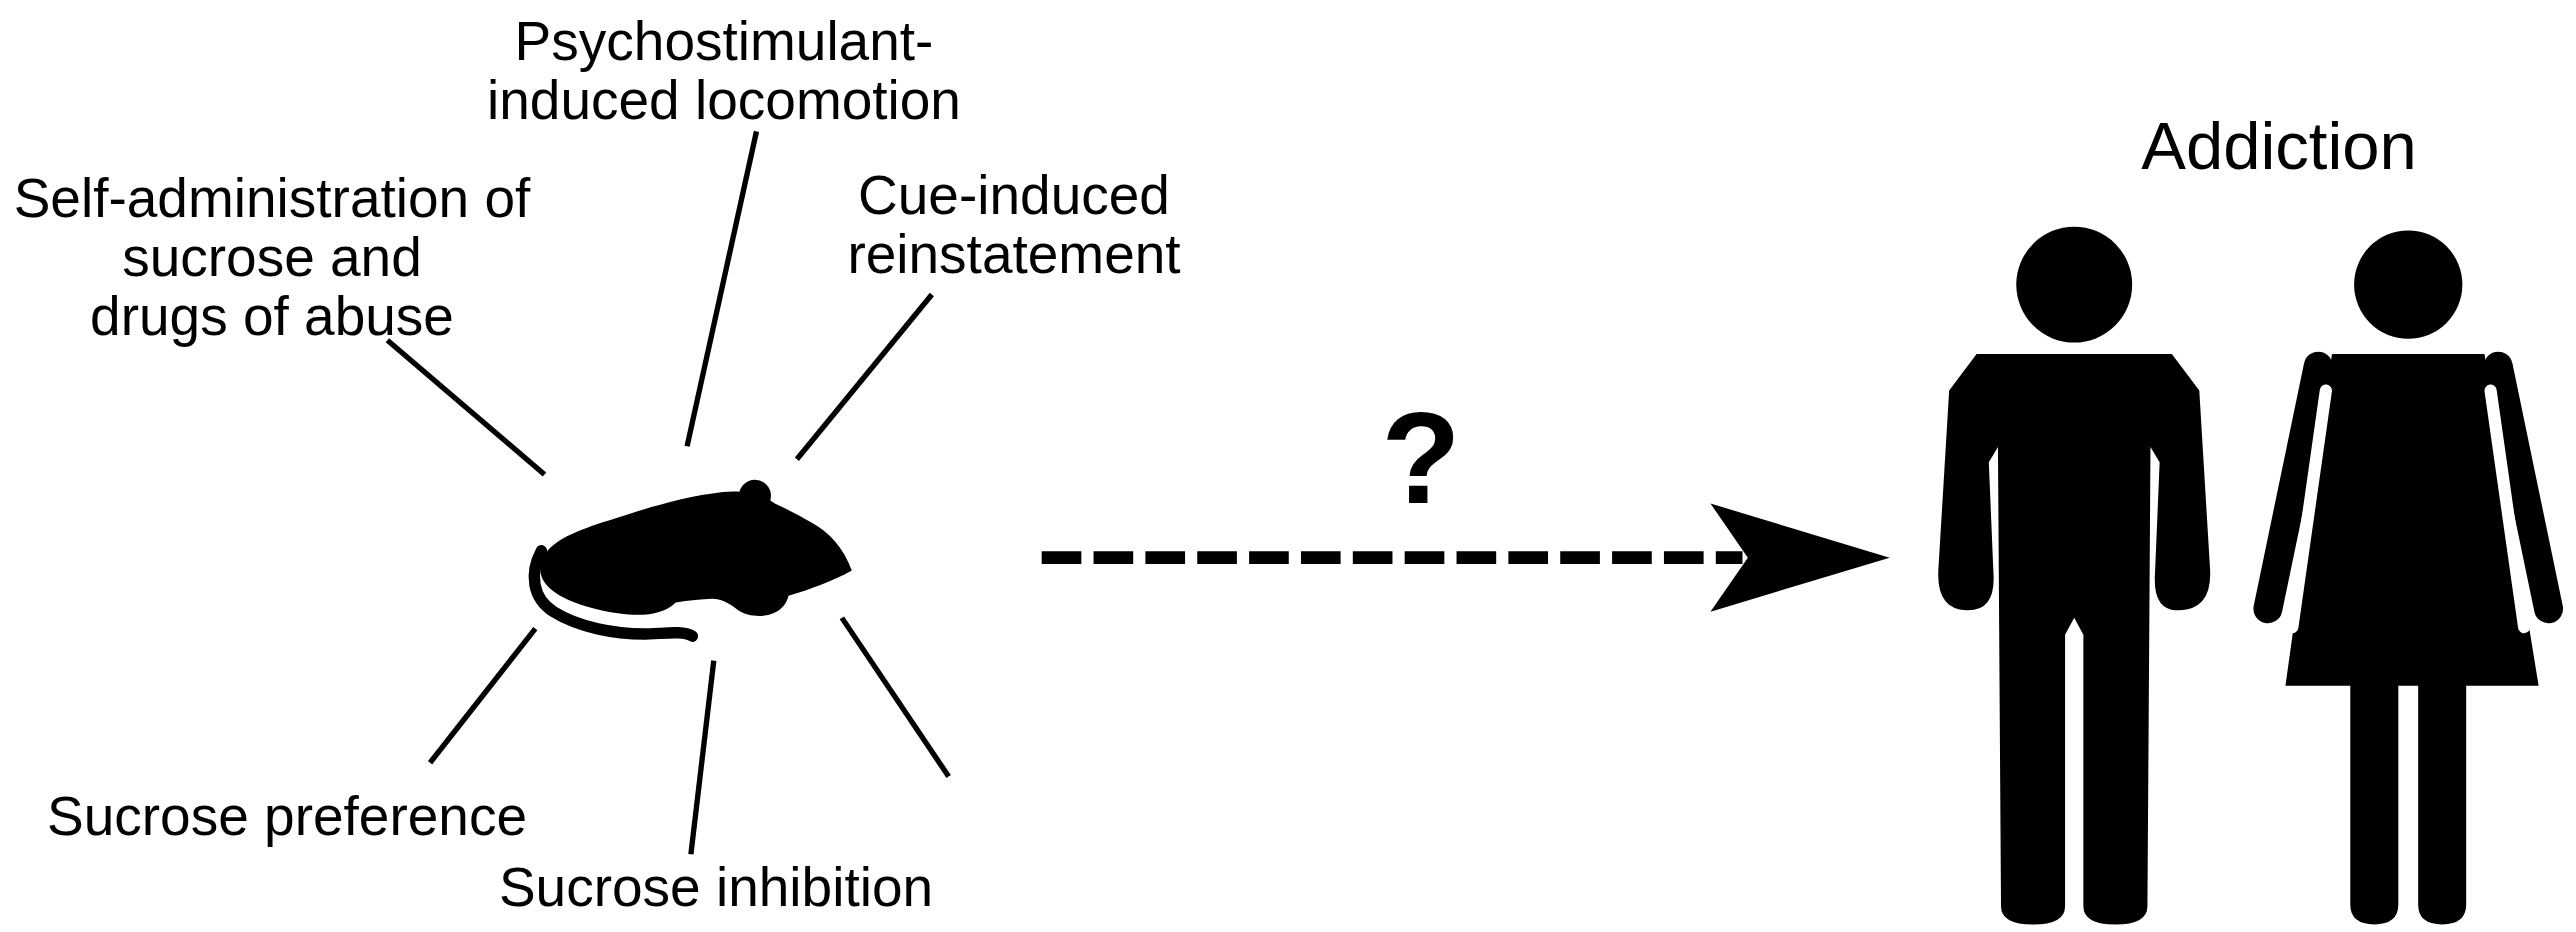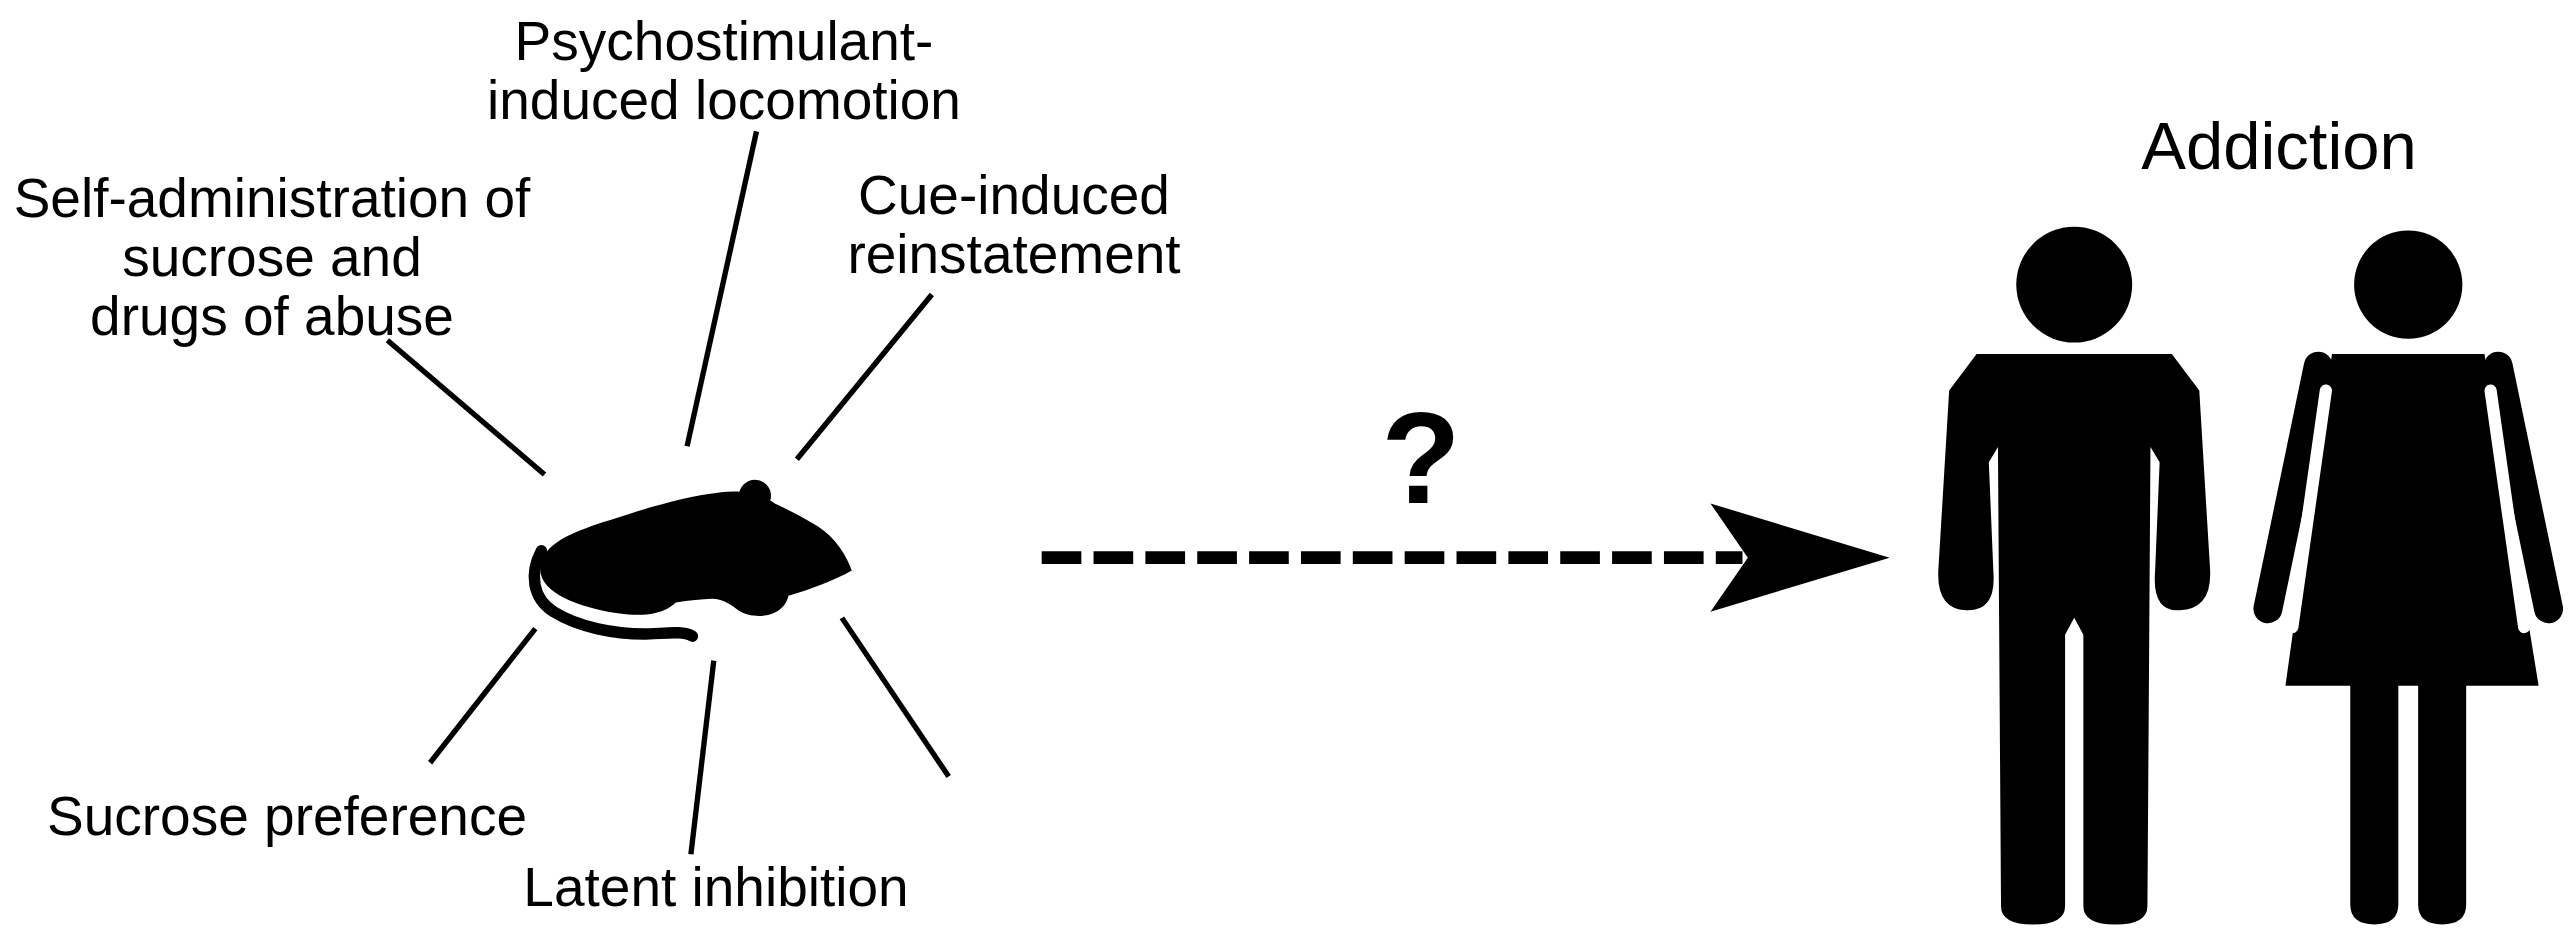--- a/index.html
+++ b/index.html
@@ -123,21 +123,21 @@
 
   <div class="lbl" style="left:272px; top:169px;">Self-administration of
 sucrose and
 drugs of abuse</div>
 
   <div class="lbl" style="left:1014px; top:166px;">Cue-induced
 reinstatement</div>
 
   <div class="lbl" style="left:287px; top:764px;margin-top:23px;">Sucrose preference</div>
 
-  <div class="lbl" style="left:716px; top:858px;">Latent inhibition</div>
+  <div class="lbl" style="left:716px; top:858px;">Sucrose inhibition</div>
 
 
   <div class="lbl qmark" style="left:1421px; top:393px;">?</div>
 
   <div class="lbl caption" style="left:2234px; top:111px;margin-left:45px;">Addiction</div>
 
 </div>
 
 
 </body></html>

